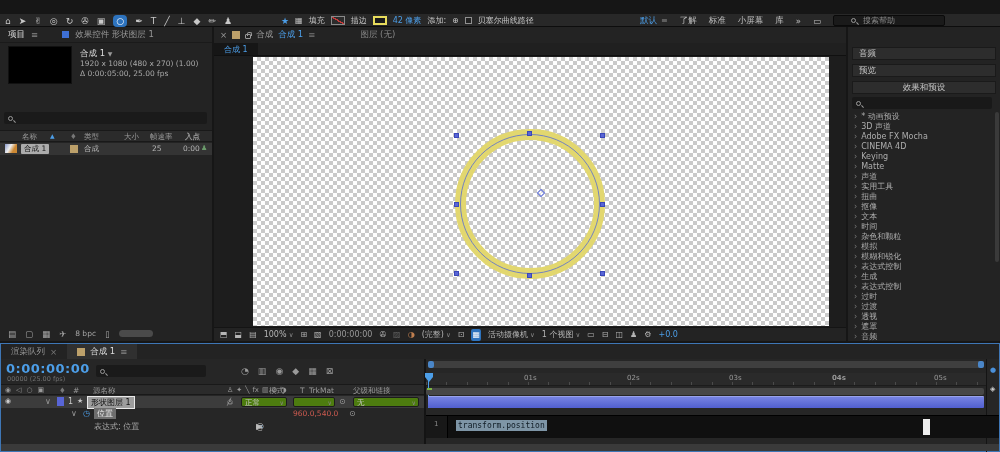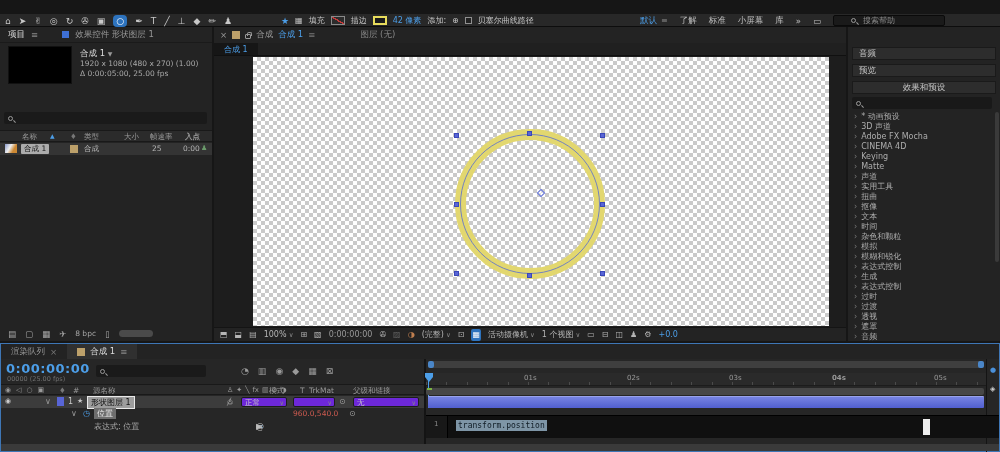--- a/index.html
+++ b/index.html
@@ -96,21 +96,21 @@
   .thead{position:absolute;left:0;top:40px;width:423px;height:11px;background:#2B2B2B;border-top:1px solid #191919;border-bottom:1px solid #191919;font-size:7.5px;color:#999;}
   .avicons{position:absolute;left:4px;top:1px;display:flex;gap:5px;font-size:7px;}
   .swicons{display:flex;gap:3px;font-size:7px;}
   .trow1{position:absolute;left:0;top:52px;width:423px;height:12px;background:#3C3C3C;font-size:8px;}
   .trow2{position:absolute;left:0;top:64px;width:423px;height:12px;font-size:8px;}
   .trow3{position:absolute;left:0;top:76px;width:423px;height:12px;font-size:8px;color:#aaa;}
   .trow1 span,.trow2 span,.trow3 span{position:absolute;top:1px;}
   .lblsq{width:7px;height:9px;background:#5865D6;display:inline-block;}
   .namebox{background:#9D9D9D;color:#111;border:1px solid #E8E8E8;padding:0 3px;font-size:8px;}
   .propbox{background:#6E6E6E;color:#F0F0F0;padding:0 3px;font-size:8px;}
-  .ddw{position:absolute;height:10px;background:#6d28d9;border:1px solid #1c1c1c;border-radius:2px;color:#ccc;font-size:7.5px;line-height:9px;padding:0 3px;}
+  .ddw{position:absolute;height:10px;background:#4d7c0f;border:1px solid #1c1c1c;border-radius:2px;color:#ccc;font-size:7.5px;line-height:9px;padding:0 3px;}
   .ddw::after{content:"∨";position:absolute;right:2px;color:#888;font-size:6px;}
   .redval{color:#CE5B50;font-size:7.5px;text-align:right;}
   .exicons{position:absolute;left:255px;top:1px;display:flex;gap:8px;color:#bbb;font-size:8px;}
   .exicons .on{background:none;color:#4C9EE8;}
   .tdivider{position:absolute;left:423px;top:15px;bottom:0;width:2px;background:#141414;}
   .tnav{position:absolute;left:427px;top:17px;width:556px;height:7px;background:#3F3F3F;border-radius:3px;}
   .tnav::before,.tnav::after{content:"";position:absolute;top:0;width:6px;height:7px;background:#4A86C8;border-radius:2px;}
   .tnav::before{left:0;} .tnav::after{right:0;}
   .truler{position:absolute;left:425px;top:29px;width:560px;height:13px;color:#999;font-size:7px;background-color:#2A2A2A;
      background-image:repeating-linear-gradient(to right,#4a4a4a 0 1px,transparent 1px 20.4px);

